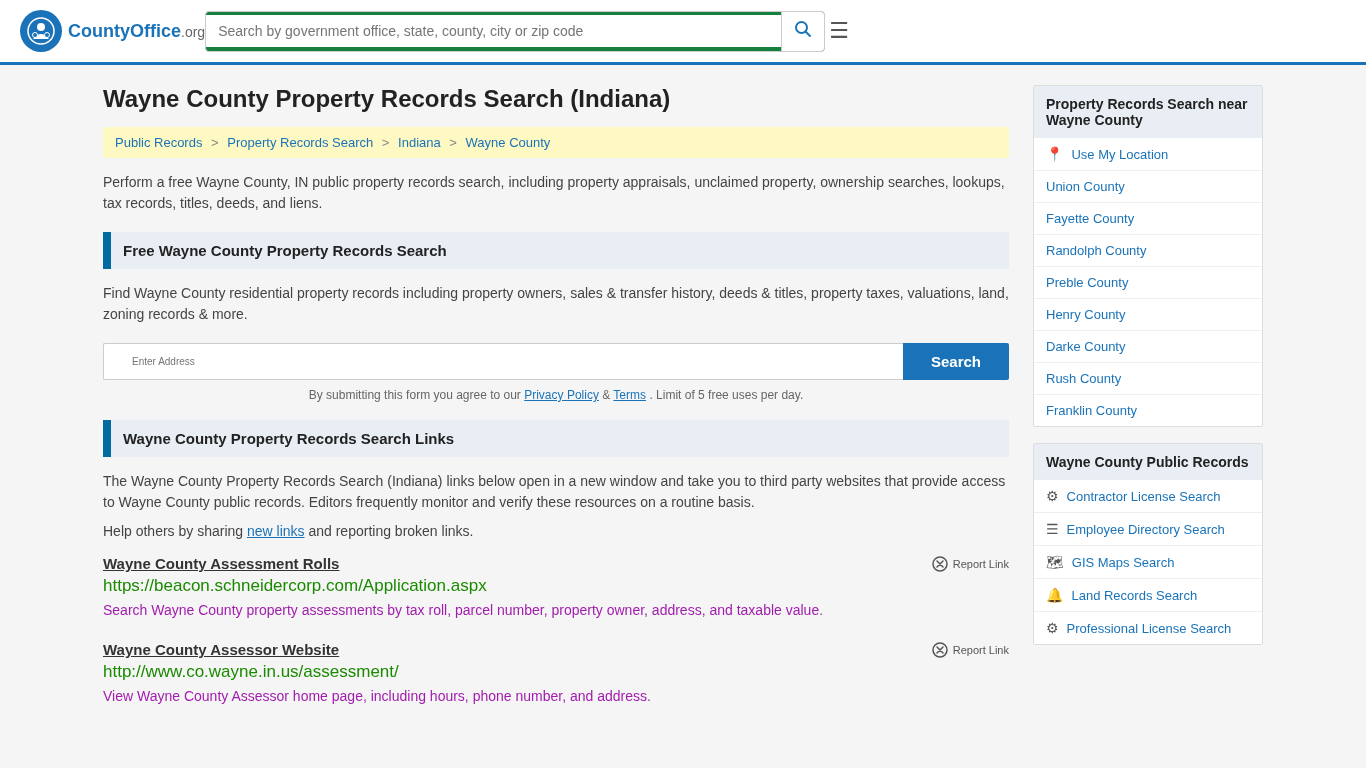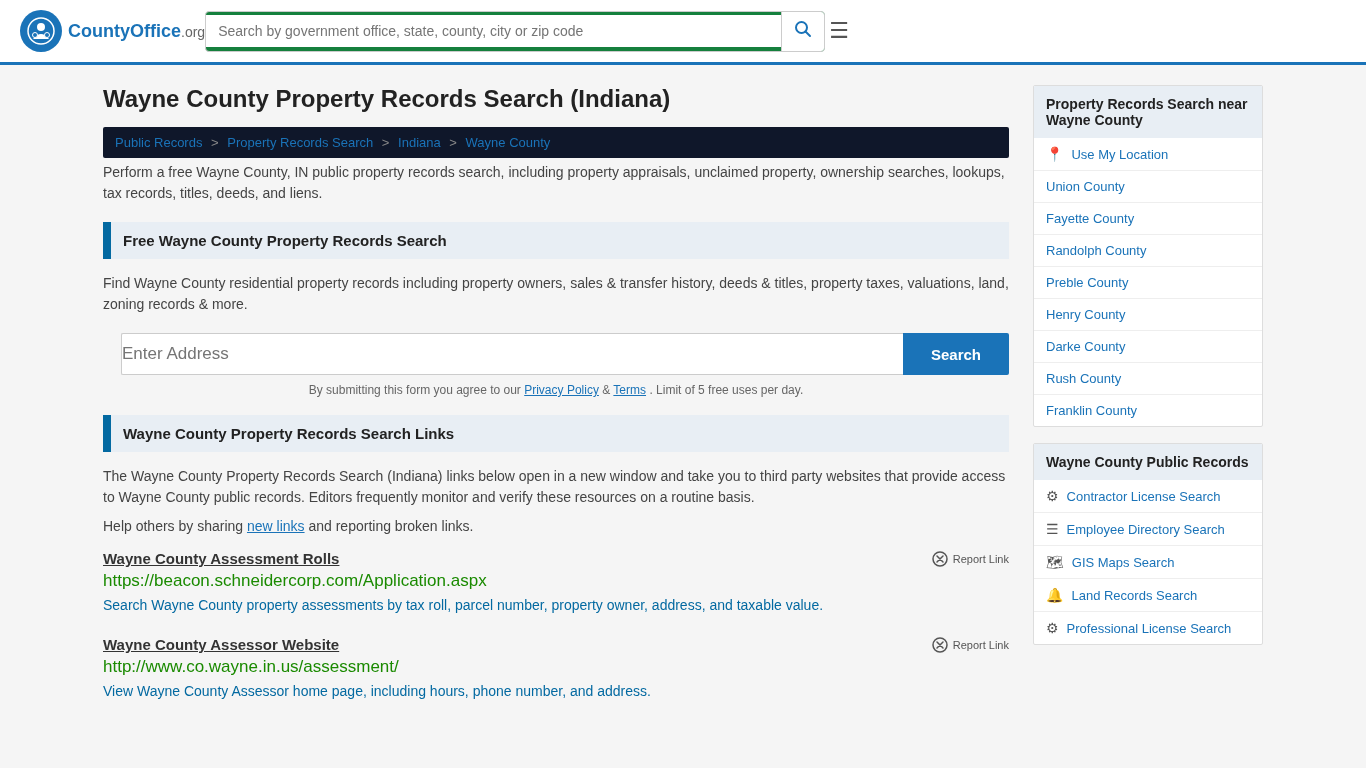--- a/index.html
+++ b/index.html
@@ -94,25 +94,25 @@
     
     .page-title {
       font-size: 24px;
       font-weight: bold;
       color: #222;
       margin-bottom: 14px;
     }
 
     
     .breadcrumb {
-      background: #0f172a;
+      background: #fef9c3;
       padding: 8px 12px;
       font-size: 13px;
       color: #555;
-      margin-bottom: 4px;
+      margin-bottom: 14px;
       border-radius: 2px;
     }
     .breadcrumb a { color: #1a73b8; text-decoration: none; }
     .breadcrumb .sep { margin: 0 5px; color: #888; }
 
     
     .description {
       font-size: 14px;
       color: #444;
       margin-bottom: 18px;
@@ -133,25 +133,24 @@
     
     .address-search-form {
       display: flex;
       gap: 0;
       margin-bottom: 8px;
     }
     .address-search-form input {
       flex: 1;
       border: 1px solid #ccc;
       border-right: none;
-      padding: 10px 0;
-      font-size: 17px;
+      padding: 10px 28px;
+      font-size: 10px;
       outline: none;
       border-radius: 2px 0 0 2px;
-      margin-left: 18px;
     }
     .address-search-form button {
       background: #1a73b8;
       color: #fff;
       border: none;
       padding: 10px 28px;
       font-size: 15px;
       font-weight: bold;
       cursor: pointer;
       border-radius: 0 2px 2px 0;
@@ -205,21 +204,21 @@
       background: none;
       border: none;
     }
     .resource-url {
       color: #1a8a00;
       font-size: 17px;
       margin-bottom: 4px;
     }
     .resource-desc {
       font-size: 14px;
-      color: #0369a1;
+      color: #a21caf;
       line-height: 1.5;
     }
 
     
     .sidebar-section {
       background: #fff;
       border: 1px solid #ddd;
       margin-bottom: 16px;
       border-radius: 2px;
       overflow: hidden;

